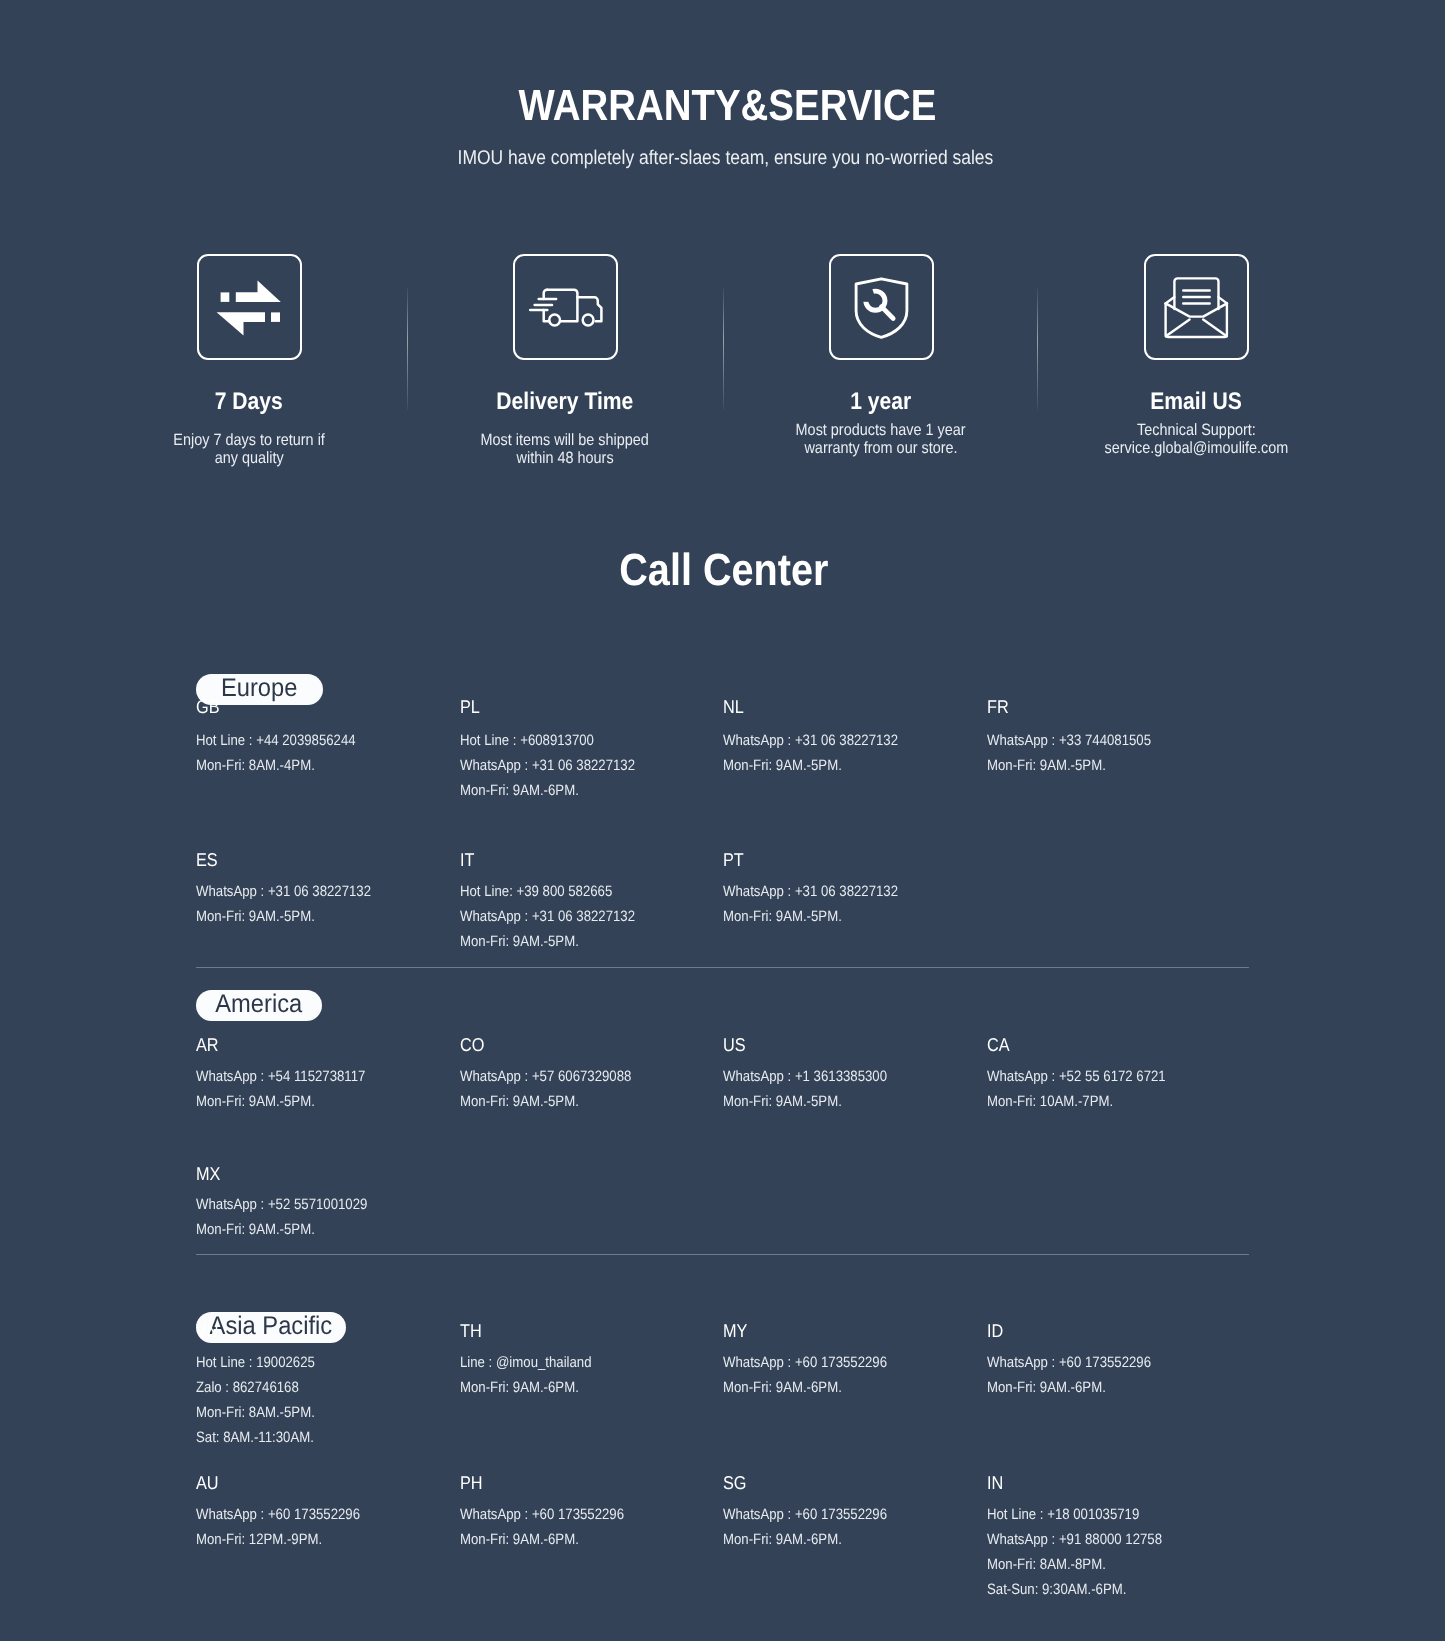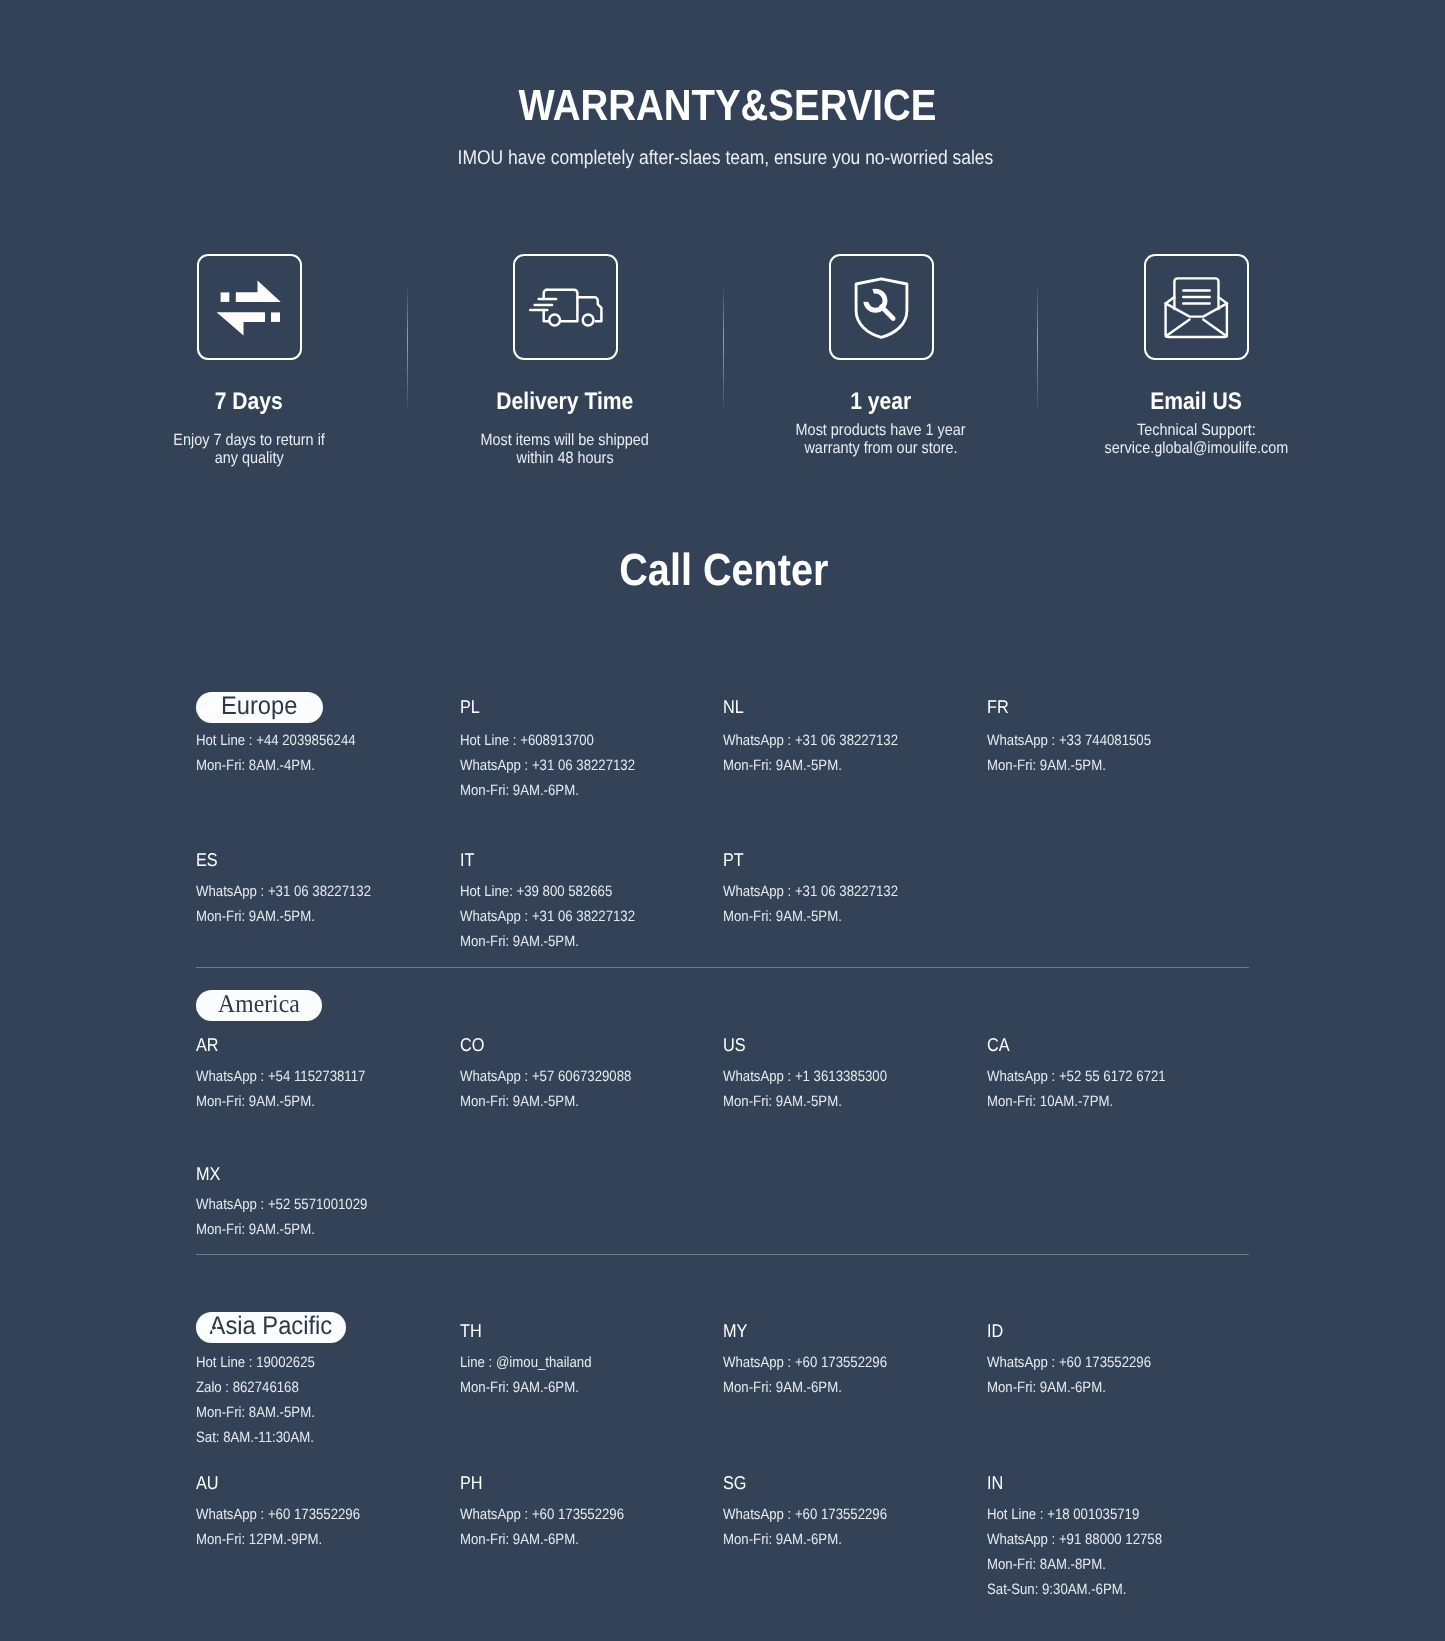--- a/index.html
+++ b/index.html
@@ -109,21 +109,21 @@
     </div>
     <div class="t c ftitle" style="left:1056.5px;top:402.22px;width:280px;"><span>Email US</span></div>
     <div class="t c fdesc" style="left:1056.5px;top:430.34px;width:280px;"><span>Technical Support:</span></div>
     <div class="t c fdesc" style="left:1056.5px;top:447.74px;width:280px;"><span>service.global@imoulife.com</span></div>
     <div class="fdivider" style="left:407px;top:288px;height:122px;"></div>
     <div class="fdivider" style="left:723px;top:288px;height:122px;"></div>
     <div class="fdivider" style="left:1037px;top:288px;height:122px;"></div>
   </div>
   <div class="t c cc-title" style="left:1px;top:570.48px;width:1445px;"><span>Call Center</span></div>
   <div class="regions">
-    <div class="pill" style="left:196px;top:692px;width:126.5px;">
+    <div class="pill" style="left:196px;top:674px;width:126.5px;">
         <span>Europe</span>
       </div>
     <div class="t l ccode" style="left:196px;top:706.62px;"><span>GB</span></div>
     <div class="t l cline" style="left:196px;top:740.83px;"><span>Hot Line : +44 2039856244</span></div>
     <div class="t l cline" style="left:196px;top:765.73px;"><span>Mon-Fri: 8AM.-4PM.</span></div>
     <div class="t l ccode" style="left:459.5px;top:706.62px;"><span>PL</span></div>
     <div class="t l cline" style="left:459.5px;top:740.83px;"><span>Hot Line : +608913700</span></div>
     <div class="t l cline" style="left:459.5px;top:765.73px;"><span>WhatsApp : +31 06 38227132</span></div>
     <div class="t l cline" style="left:459.5px;top:790.62px;"><span>Mon-Fri: 9AM.-6PM.</span></div>
     <div class="t l ccode" style="left:723px;top:706.62px;"><span>NL</span></div>
@@ -135,21 +135,21 @@
     <div class="t l ccode" style="left:196px;top:859.62px;"><span>ES</span></div>
     <div class="t l cline" style="left:196px;top:891.83px;"><span>WhatsApp : +31 06 38227132</span></div>
     <div class="t l cline" style="left:196px;top:916.73px;"><span>Mon-Fri: 9AM.-5PM.</span></div>
     <div class="t l ccode" style="left:459.5px;top:859.62px;"><span>IT</span></div>
     <div class="t l cline" style="left:459.5px;top:891.83px;"><span>Hot Line: +39 800 582665</span></div>
     <div class="t l cline" style="left:459.5px;top:916.73px;"><span>WhatsApp : +31 06 38227132</span></div>
     <div class="t l cline" style="left:459.5px;top:941.62px;"><span>Mon-Fri: 9AM.-5PM.</span></div>
     <div class="t l ccode" style="left:723px;top:859.62px;"><span>PT</span></div>
     <div class="t l cline" style="left:723px;top:891.83px;"><span>WhatsApp : +31 06 38227132</span></div>
     <div class="t l cline" style="left:723px;top:916.73px;"><span>Mon-Fri: 9AM.-5PM.</span></div>
-    <div class="pill" style="left:196px;top:990px;width:126px;font-family:Liberation Serif, serif;">
+    <div class="pill" style="left:196px;top:990px;width:126px;">
         <span>America</span>
       </div>
     <div class="t l ccode" style="left:196px;top:1044.62px;"><span>AR</span></div>
     <div class="t l cline" style="left:196px;top:1076.83px;"><span>WhatsApp : +54 1152738117</span></div>
     <div class="t l cline" style="left:196px;top:1101.73px;"><span>Mon-Fri: 9AM.-5PM.</span></div>
     <div class="t l ccode" style="left:459.5px;top:1044.62px;"><span>CO</span></div>
     <div class="t l cline" style="left:459.5px;top:1076.83px;"><span>WhatsApp : +57 6067329088</span></div>
     <div class="t l cline" style="left:459.5px;top:1101.73px;"><span>Mon-Fri: 9AM.-5PM.</span></div>
     <div class="t l ccode" style="left:723px;top:1044.62px;"><span>US</span></div>
     <div class="t l cline" style="left:723px;top:1076.83px;"><span>WhatsApp : +1 3613385300</span></div>

